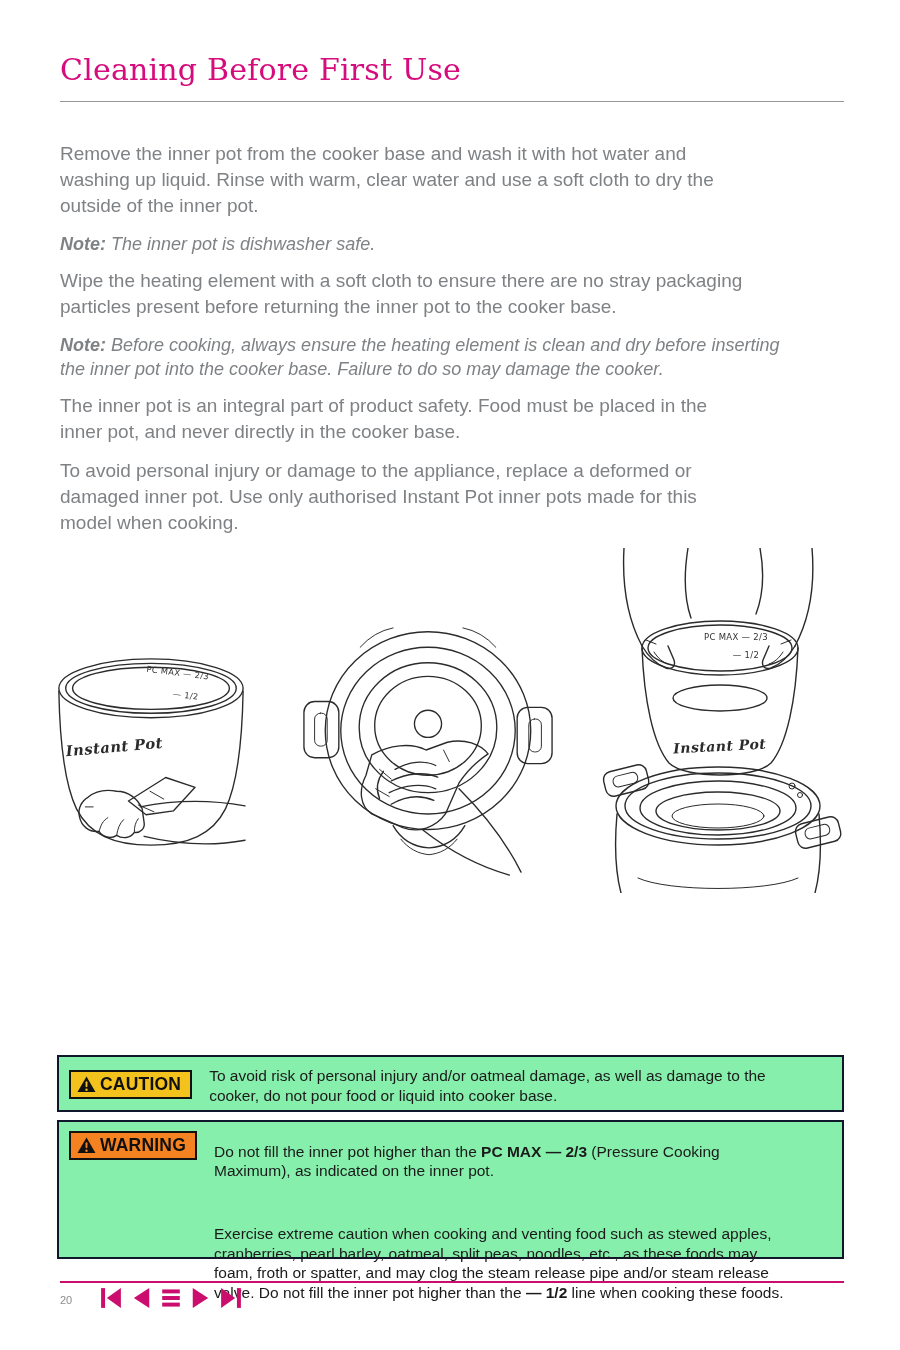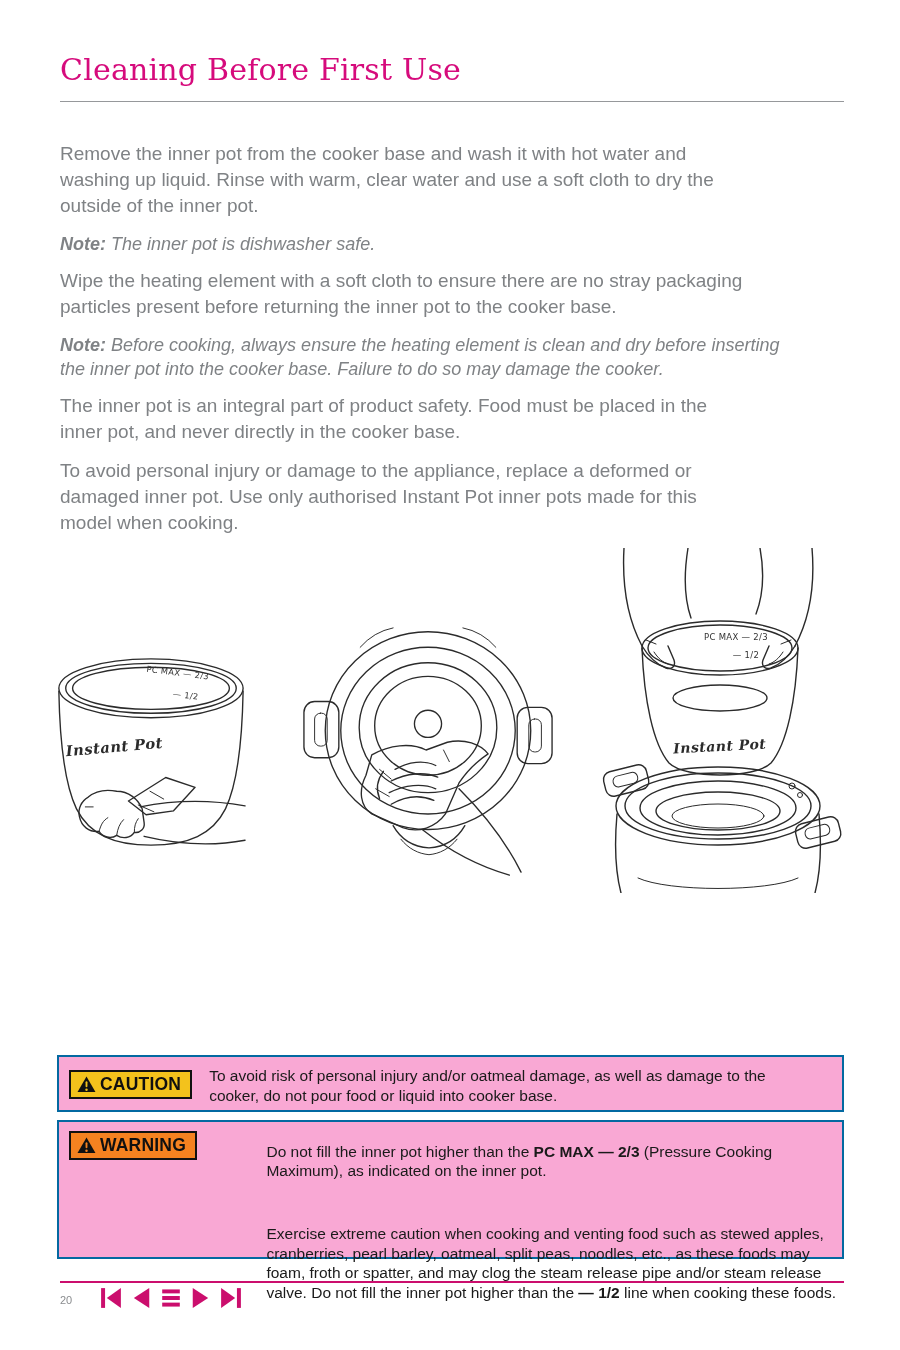--- a/index.html
+++ b/index.html
@@ -37,25 +37,25 @@
   .note{font-size:18px;line-height:24px;margin:2px 0 12px;font-style:italic;white-space:pre-line;}
   .note b{font-style:italic;}
   .illus{position:absolute;}
   .illus svg{display:block;}
   .lineart{fill:none;stroke:var(--line);stroke-width:1.4;stroke-linecap:round;stroke-linejoin:round;}
   .lineart-thin{fill:none;stroke:var(--line);stroke-width:1;stroke-linecap:round;stroke-linejoin:round;}
   .marking{font-family:"DejaVu Sans",sans-serif;font-size:8.5px;fill:#333;letter-spacing:.3px;}
   .brand{font-family:"DejaVu Serif",serif;font-style:italic;font-weight:bold;fill:#2b2b2b;letter-spacing:.5px;}
   .safety-box{
     position:absolute;left:57px;width:787px;
-    border:2px solid #0369a1;background:#f9a8d4;
+    border:2px solid #0f172a;background:#86efac;
     display:flex;align-items:flex-start;
   }
   .safety-box.caution{top:1055px;height:57px;}
-  .safety-box.warning{top:1120px;height:139px;justify-content:space-between;}
+  .safety-box.warning{top:1120px;height:139px;}
   .badge{
     display:inline-flex;align-items:center;gap:4px;
     border:2px solid #111;padding:2px 9px 2px 6px;
     font-weight:bold;font-size:17.5px;color:#101010;letter-spacing:.2px;
     margin:13px 0 0 10px;flex:none;
   }
   .caution .badge{background:var(--caution-yellow);margin-top:13px;}
   .warning .badge{background:var(--warning-orange);margin-top:9px;}
   .badge svg{display:block;}
   .box-text{

